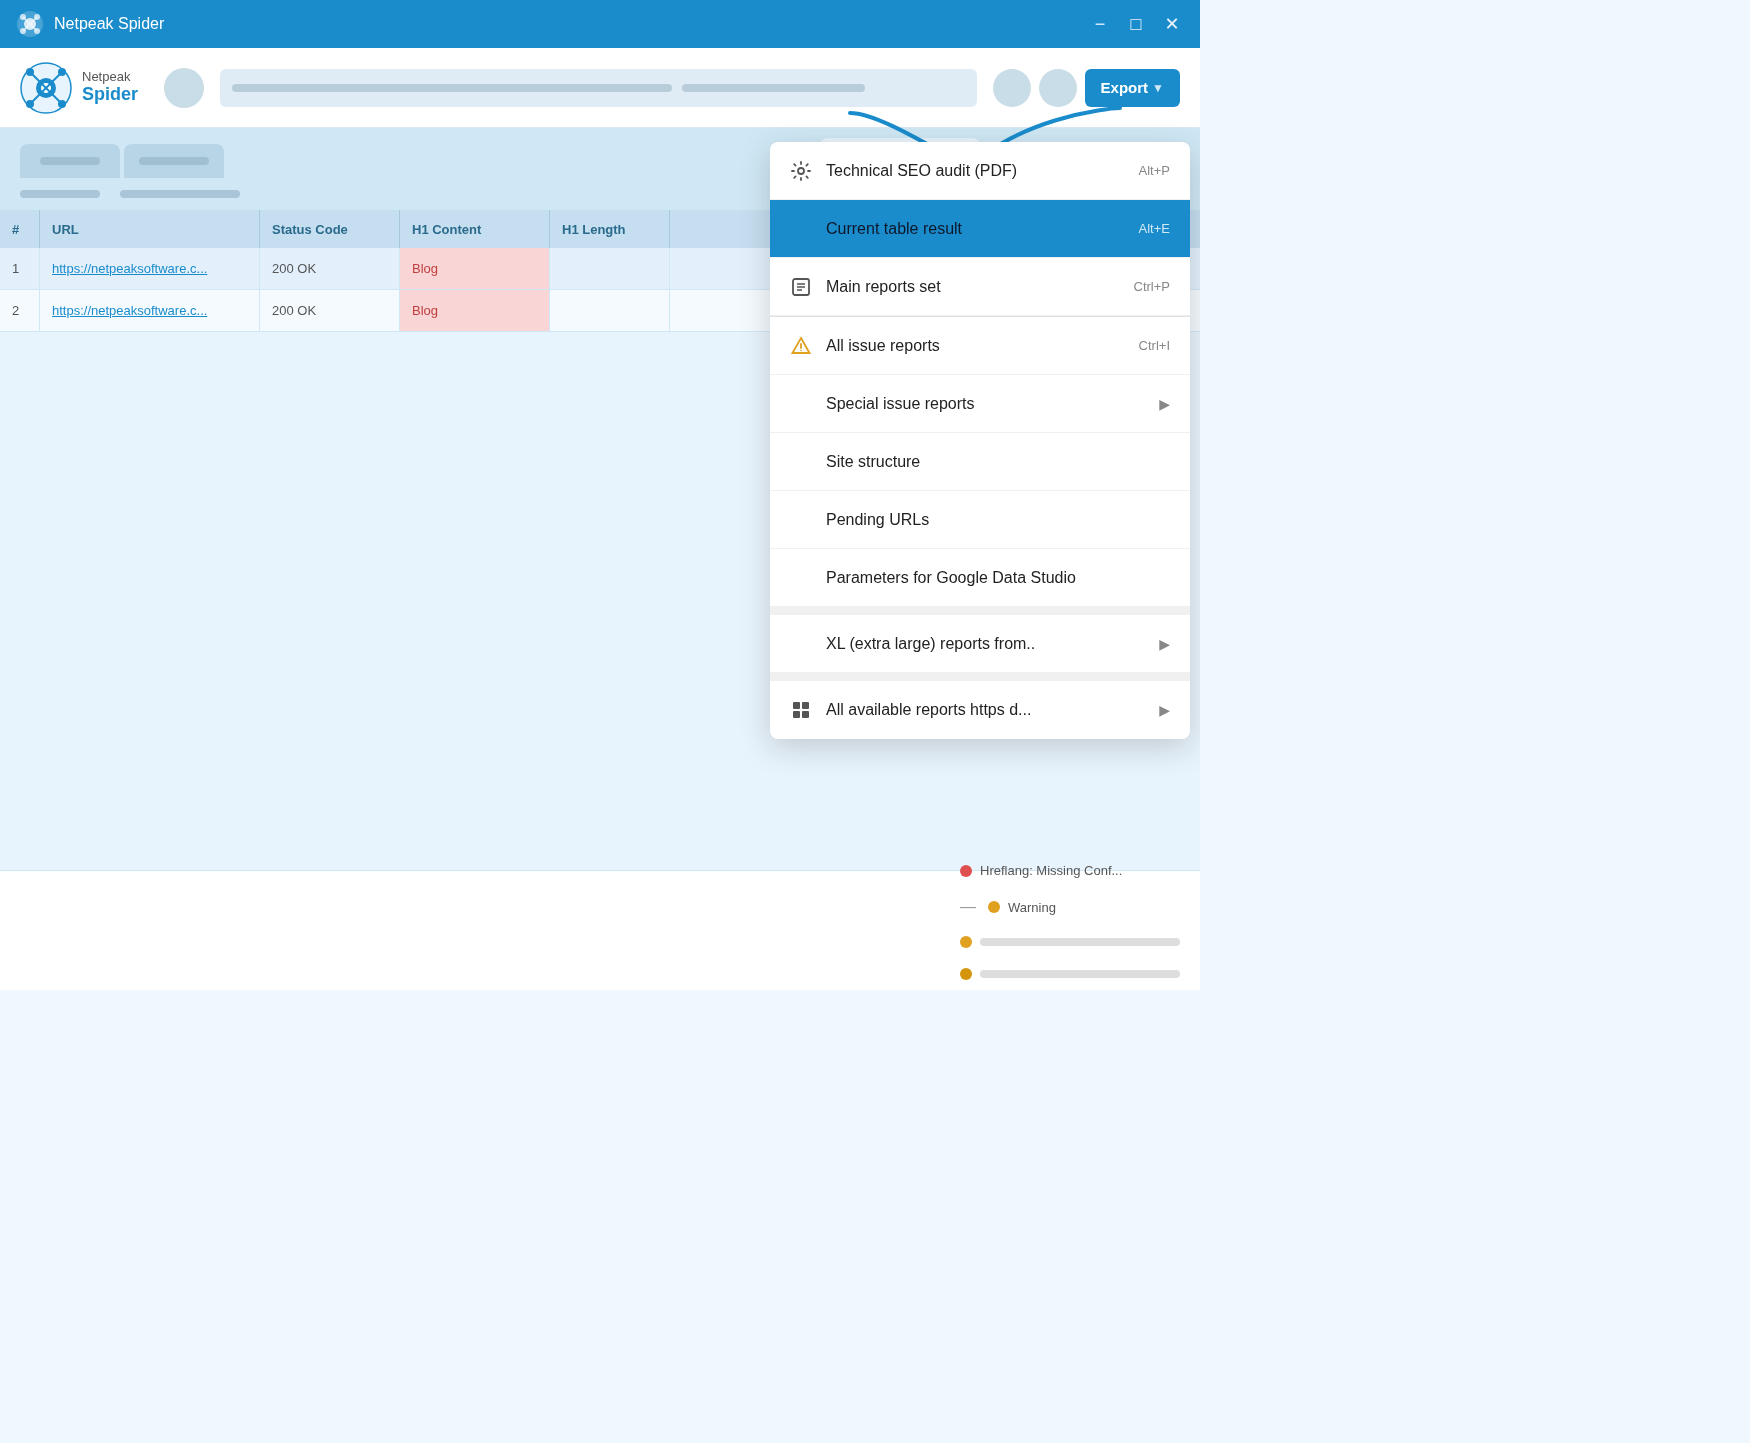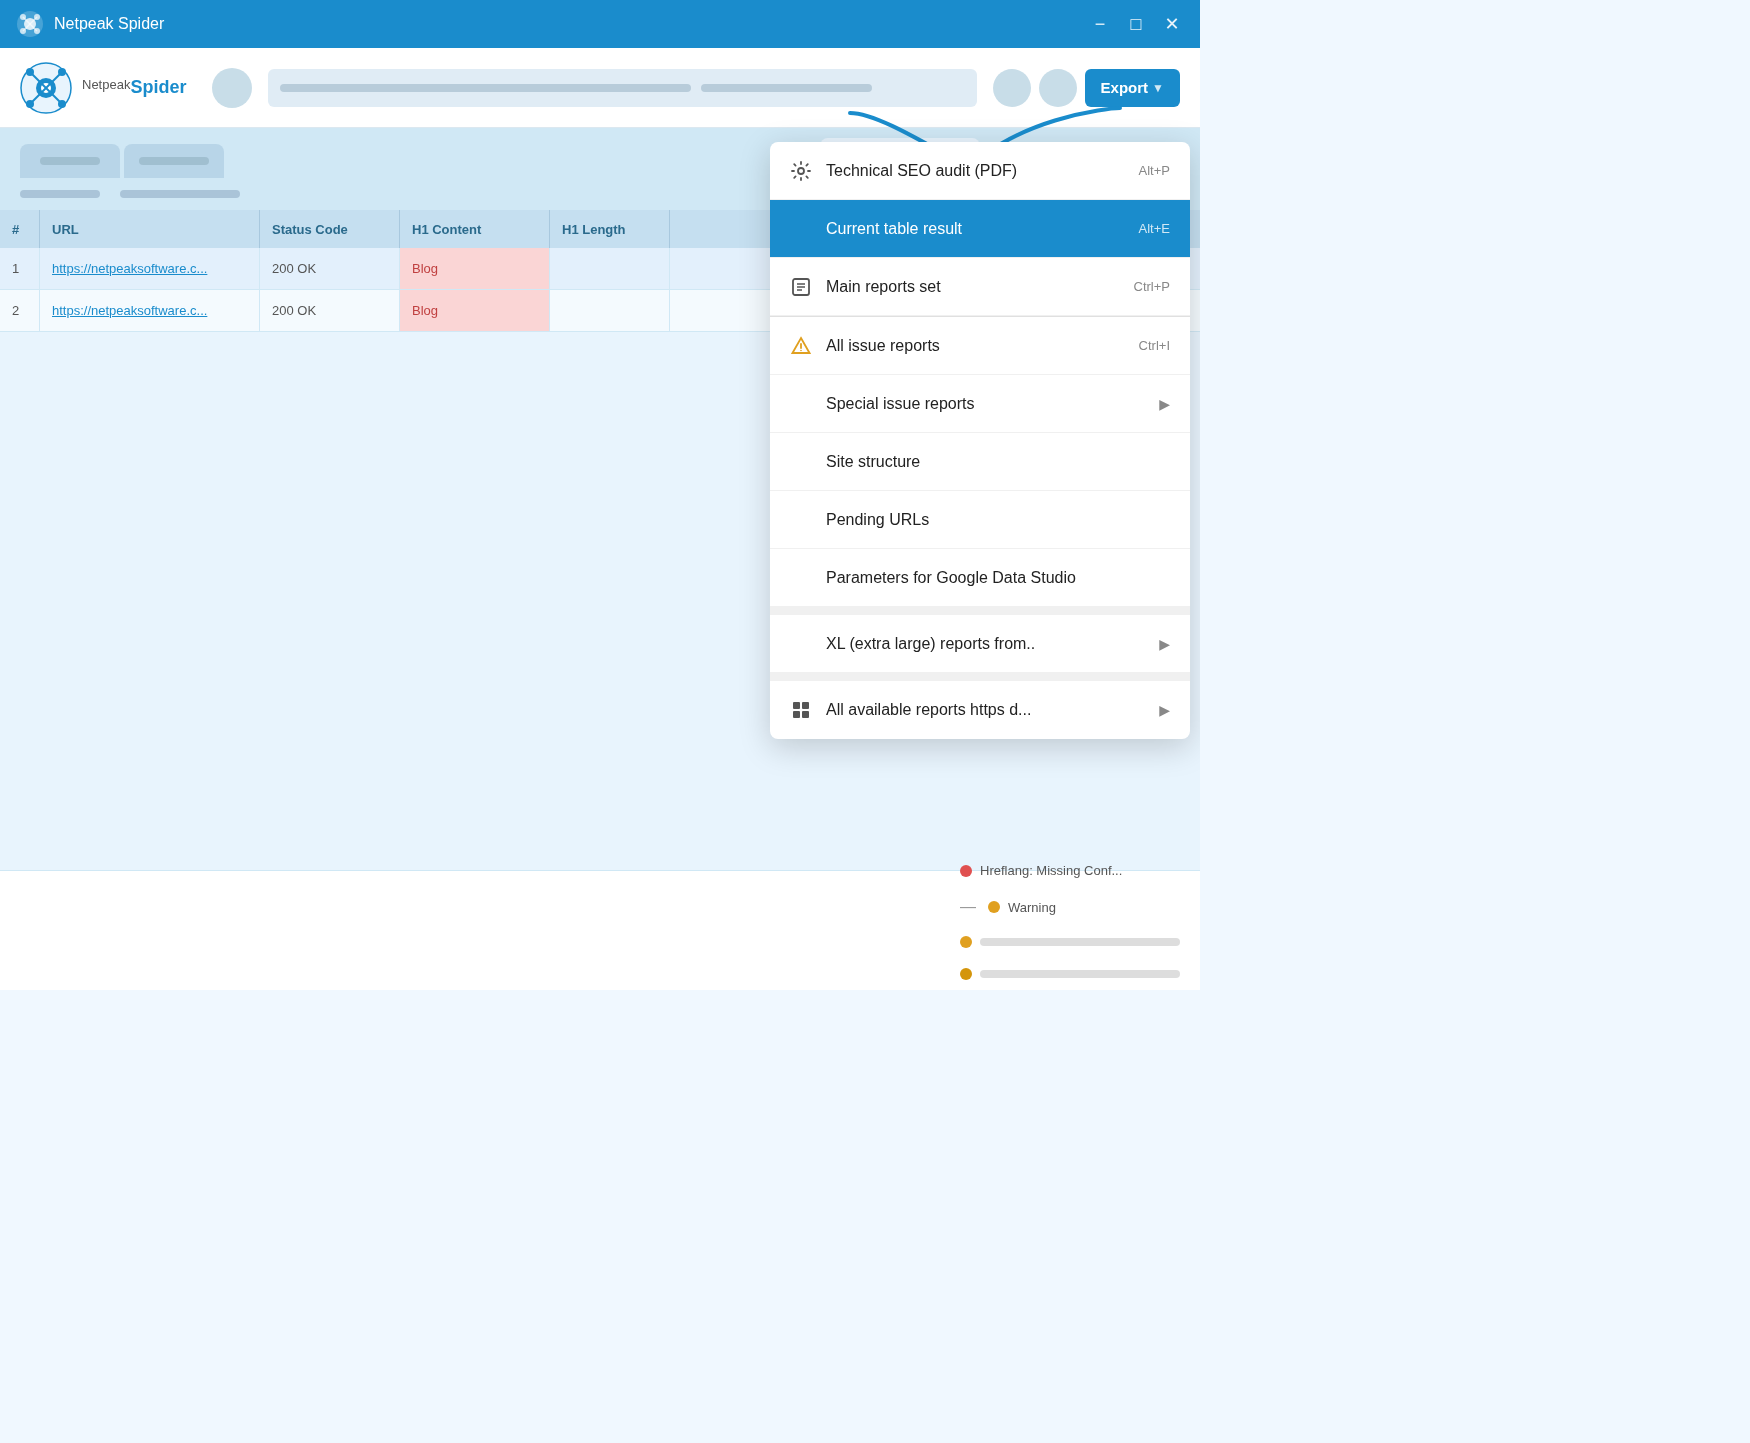--- a/index.html
+++ b/index.html
@@ -72,20 +72,21 @@
       align-items: center;
       gap: 10px;
       margin-right: 10px;
     }
     .logo-spider-icon {
       width: 52px;
       height: 52px;
     }
     .logo-text {
       display: flex;
+      flex-direction: column;
       line-height: 1.1;
     }
     .logo-netpeak {
       font-size: 13px;
       color: #555;
     }
     .logo-spider {
       font-size: 18px;
       font-weight: 700;
       color: #1a8ccc;
@@ -287,21 +288,21 @@
     .menu-item:last-child { border-bottom: none; }
     .menu-item.active {
       background: #1a8ccc;
       color: white;
     }
     .menu-item-label {
       flex: 1;
       font-size: 16px;
       color: #222;
     }
-    .menu-item.active .menu-item-label { color: #ffffff; }
+    .menu-item.active .menu-item-label { color: #0f172a; }
     .menu-item-shortcut {
       font-size: 13px;
       color: #888;
     }
     .menu-item.active .menu-item-shortcut { color: rgba(255,255,255,0.8); }
     .menu-item-arrow {
       font-size: 14px;
       color: #888;
     }
     .menu-icon {

